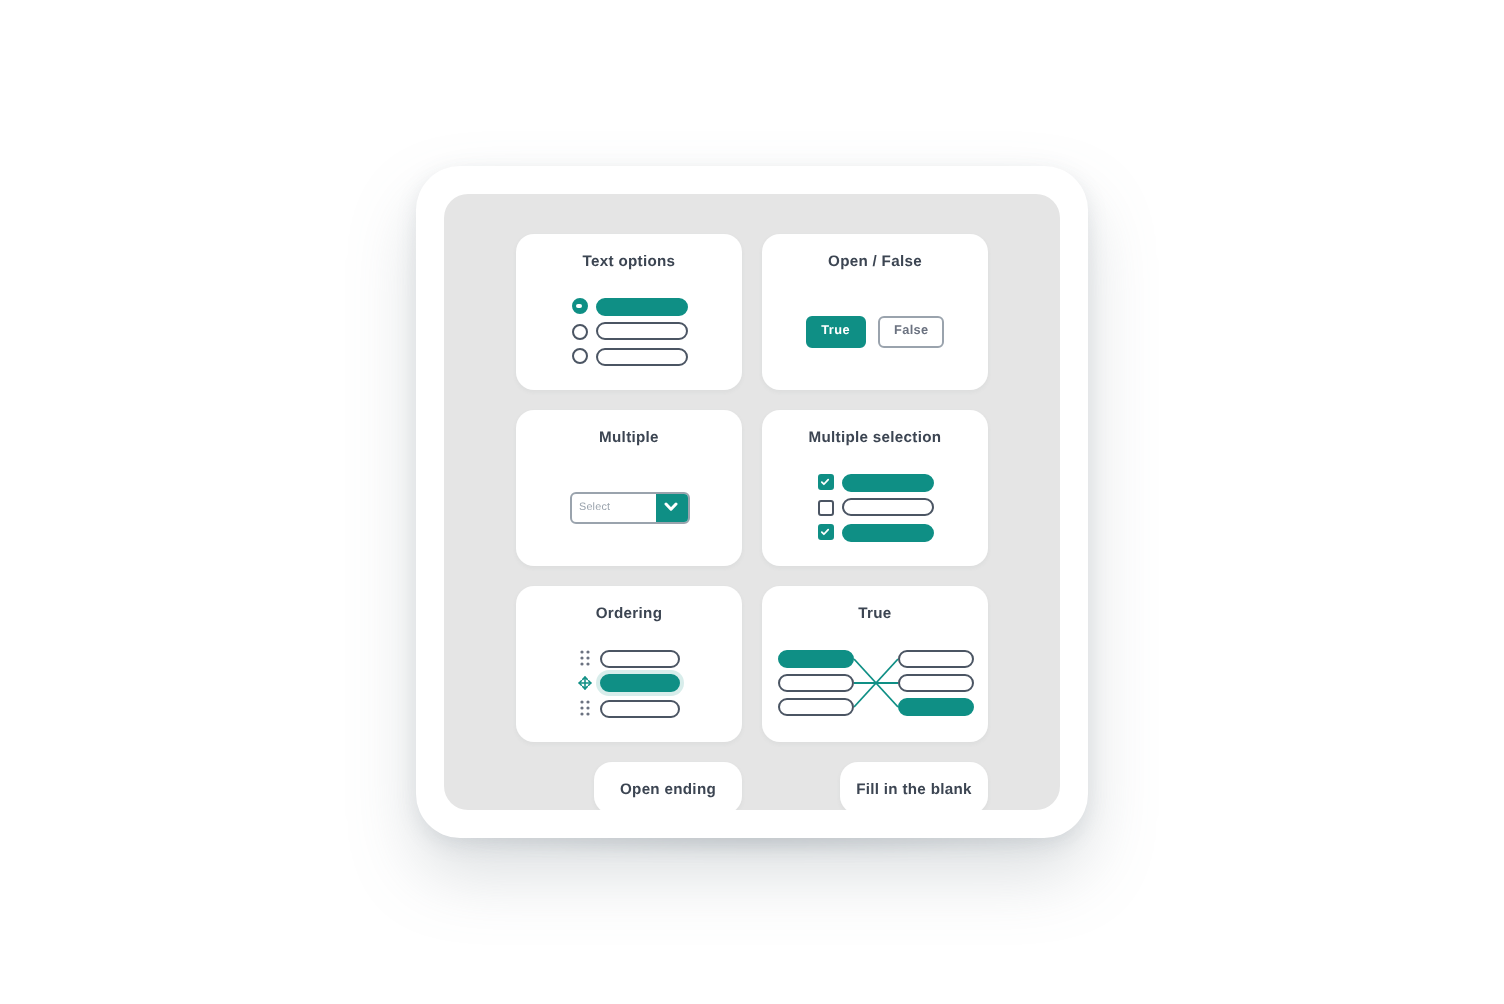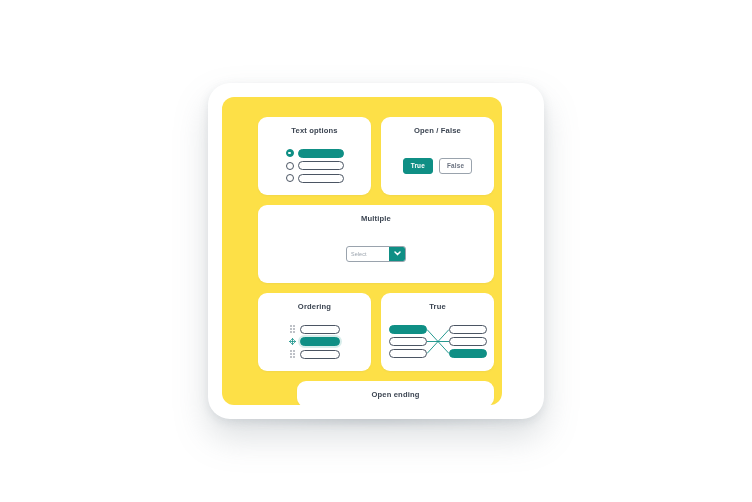--- a/index.html
+++ b/index.html
@@ -28,23 +28,23 @@
                 0 3px 10px rgba(120,130,140,0.16);
     box-sizing: border-box;
     padding: 13px;
   }
 
   
   #panel {
     position: absolute;
     left: 222px;
     top: 97px;
-    width: 280px;
+    width: 308px;
     height: 308px;
-    background: #fde047;
+    background: #e5e5e5;
     border-radius: 12px;
     overflow: hidden;
   }
   #panel-inner {
     position: absolute;
     left: 0; top: 0;
     width: 308px;
     padding: 20px 36px 0 36px;
     box-sizing: border-box;
   }
@@ -268,20 +268,47 @@
             <span class="dd-value">Select</span>
             <span class="dd-btn">
               <svg width="7" height="5" viewBox="0 0 7 5" fill="none">
                 <path d="M1 1L3.5 3.6L6 1" stroke="#ffffff" stroke-width="1.5" stroke-linecap="round" stroke-linejoin="round"></path>
               </svg>
             </span>
           </div>
         </div>
       </div>
 
+      <div class="card">
+        <div class="card-title">Multiple selection</div>
+        <div class="card-body">
+          <div class="opt-list">
+            <div class="opt-row">
+              <span class="chk on">
+                <svg width="5" height="4" viewBox="0 0 6 5" fill="none">
+                    <path d="M1 2.6L2.3 3.9L5 1" stroke="#ffffff" stroke-width="1.1" stroke-linecap="round" stroke-linejoin="round"></path>
+                  </svg>
+              </span>
+              <span class="pill filled"></span>
+            </div>
+            <div class="opt-row">
+              <span class="chk"></span>
+              <span class="pill empty"></span>
+            </div>
+            <div class="opt-row">
+              <span class="chk on">
+                <svg width="5" height="4" viewBox="0 0 6 5" fill="none">
+                    <path d="M1 2.6L2.3 3.9L5 1" stroke="#ffffff" stroke-width="1.1" stroke-linecap="round" stroke-linejoin="round"></path>
+                  </svg>
+              </span>
+              <span class="pill filled"></span>
+            </div>
+          </div>
+        </div>
+      </div>
 
     </div>
 
     <div class="card-row">
 
       <div class="card">
         <div class="card-title">Ordering</div>
         <div class="card-body">
           <div class="opt-list">
             <div class="ord-row">
@@ -354,16 +381,19 @@
           </div>
         </div>
       </div>
 
     </div>
 
     <div class="card-row">
       <div class="card short">
         <div class="card-title">Open ending</div>
       </div>
+      <div class="card short">
+        <div class="card-title">Fill in the blank</div>
+      </div>
     </div>
 
   </div>
 </div>
 
 </body></html>

